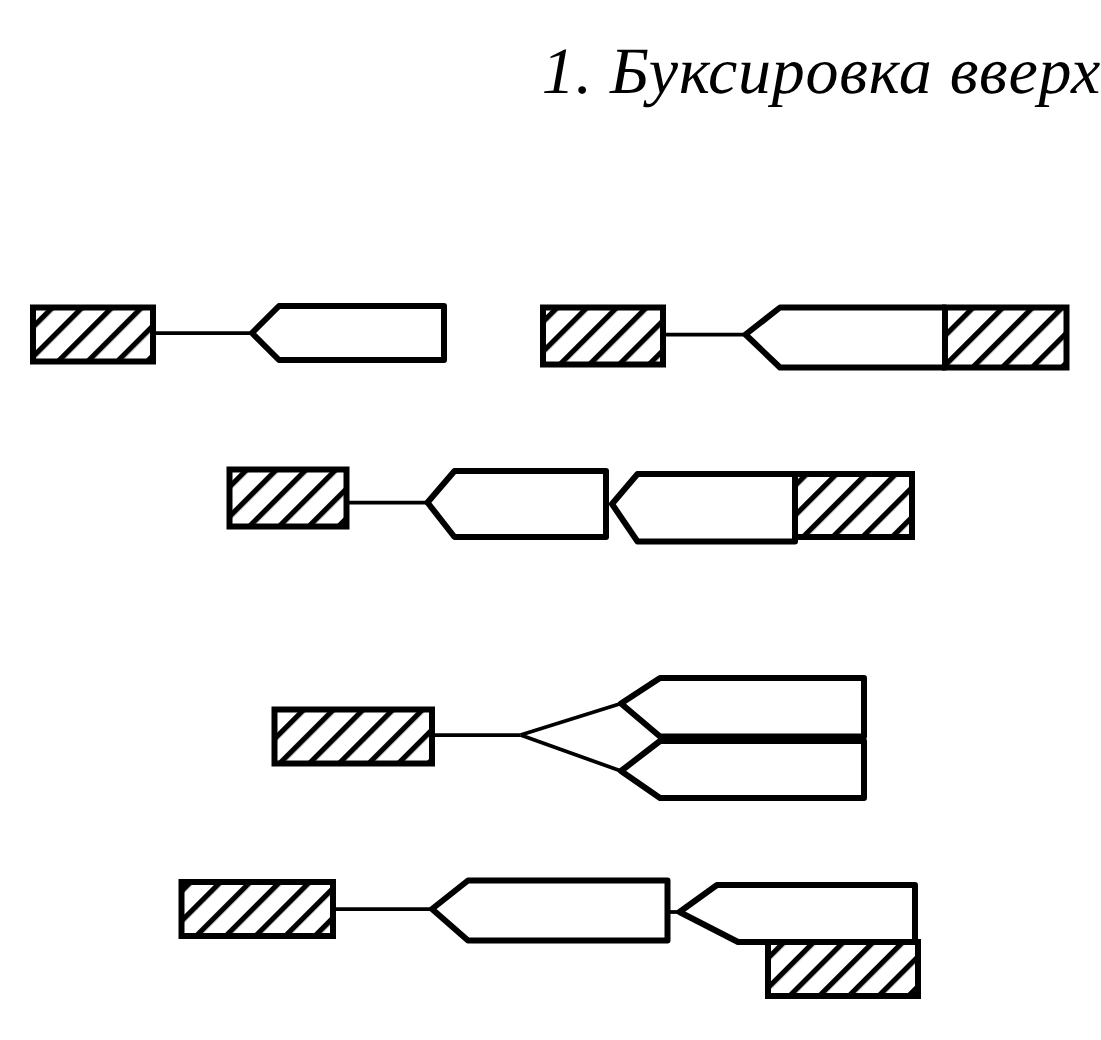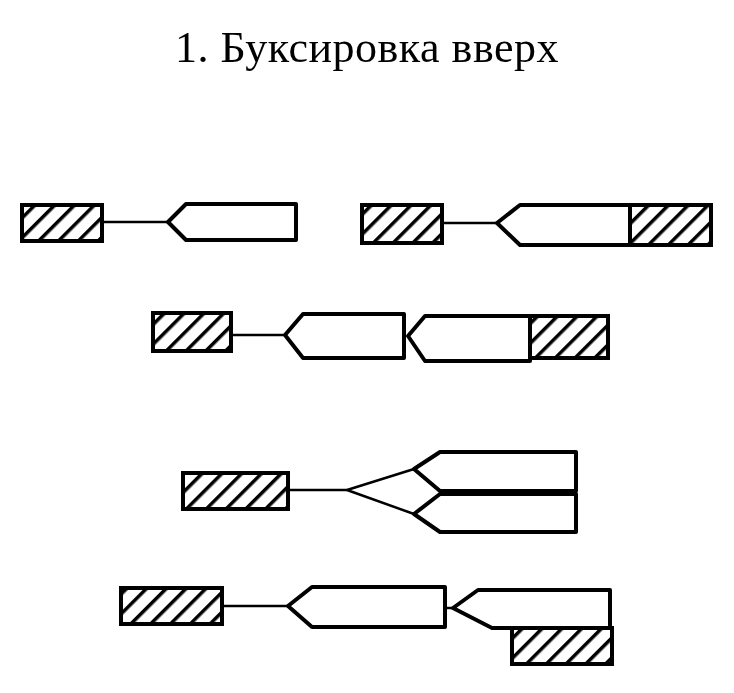--- a/index.html
+++ b/index.html
@@ -1,20 +1,20 @@
 <!DOCTYPE html>
 <html><head>
   <meta charset="utf-8">
   <style>
     html, body { margin: 0; padding: 0; background: #ffffff; }
     body { width: 734px; height: 693px; position: relative; overflow: hidden; }
     .title {
-      position: absolute; left: 0; top: 22px; width: 734px; text-align: center;
+      position: absolute; left: 0; top: 22px; width: 734px; text-align: right;
       font-family: "Liberation Serif", "DejaVu Serif", serif;
-      font-size: 44px; color: #000000; letter-spacing: 0.5px;
+      font-size: 44px; color: #000000; letter-spacing: 0.5px; font-style: italic;
     }
     svg.diagram { position: absolute; left: 0; top: 0; }
     .outline { fill: #ffffff; stroke: #000000; stroke-width: 4; stroke-linejoin: round; }
     .hatchbox { fill: url(#hatch); stroke: #000000; stroke-width: 4; }
     .cable { stroke: #000000; stroke-width: 2.5; fill: none; }
   </style>
 </head>
 <body>
 
 <div class="title">1. Буксировка вверх</div>

